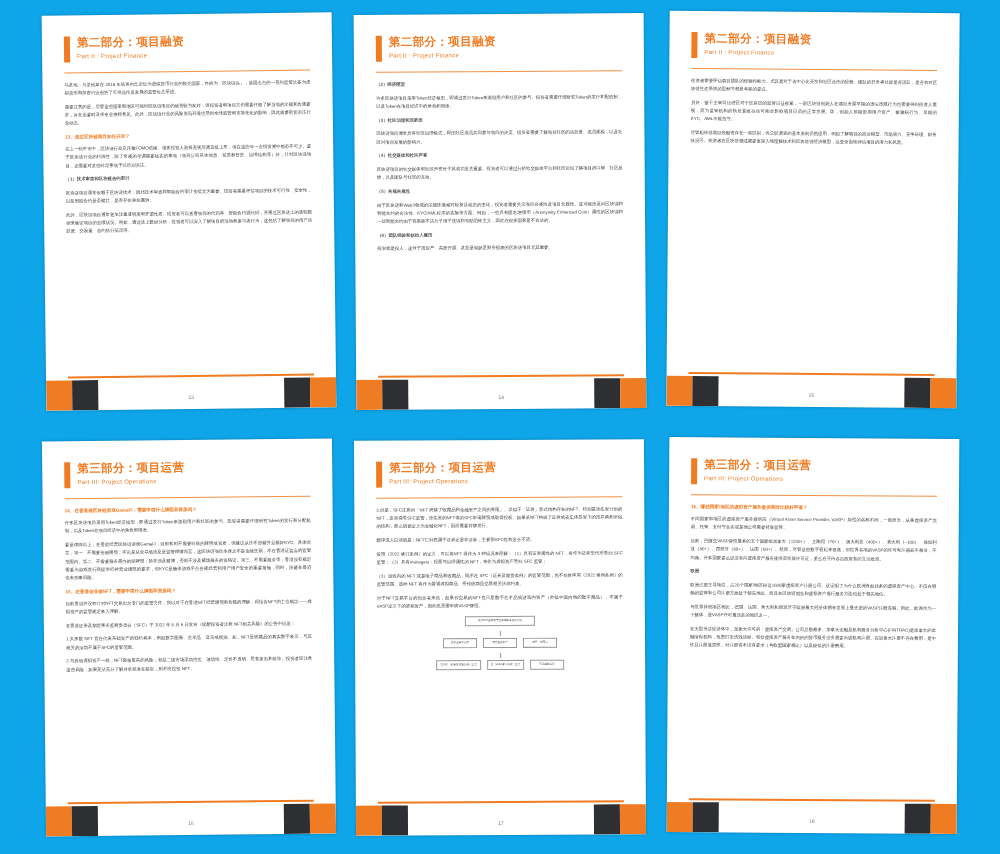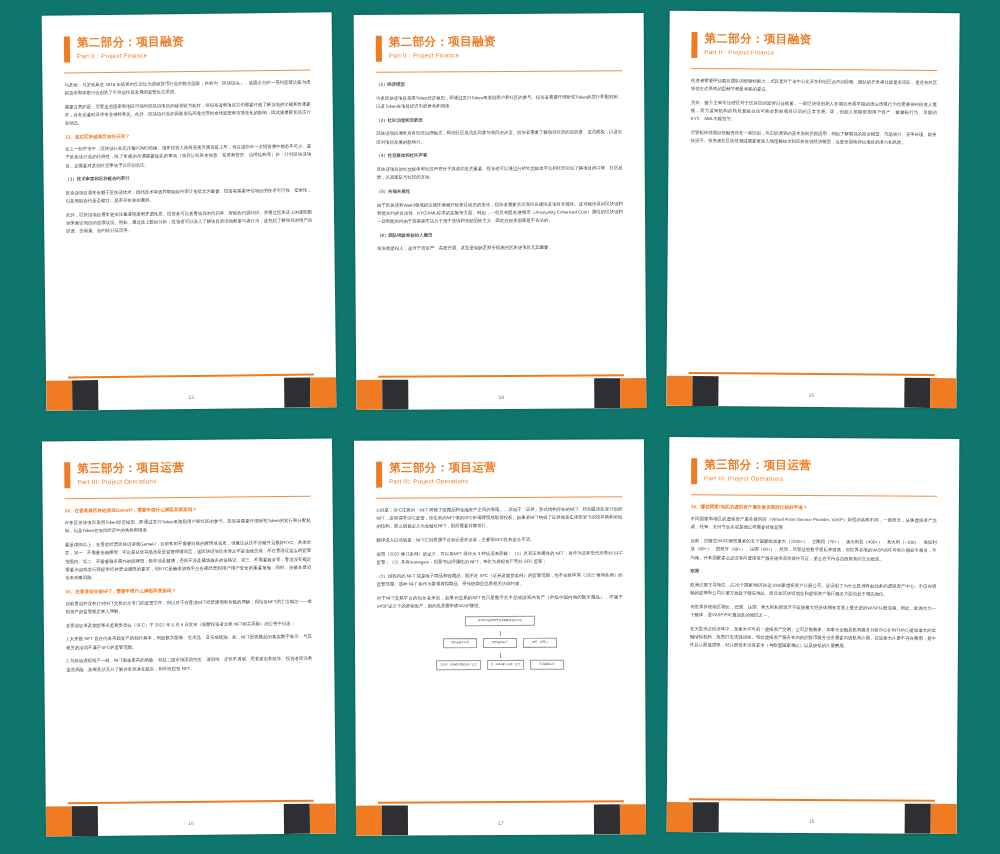--- a/index.html
+++ b/index.html
@@ -7,21 +7,21 @@
     padding: 0;
     background: #ffffff;
     width: 1000px;
     height: 854px;
     font-family: "Liberation Sans", sans-serif;
   }
   #sheet {
     position: relative;
     width: 1000px;
     height: 854px;
-    background: #0f766e;
+    background: #0ea5e9;
     overflow: hidden;
   }
   .page {
     position: absolute;
     width: 290px;
     height: 395px;
     background: #ffffff;
     box-shadow: 0 0 3px rgba(0,0,0,0.28);
     overflow: hidden;
     box-sizing: border-box;

